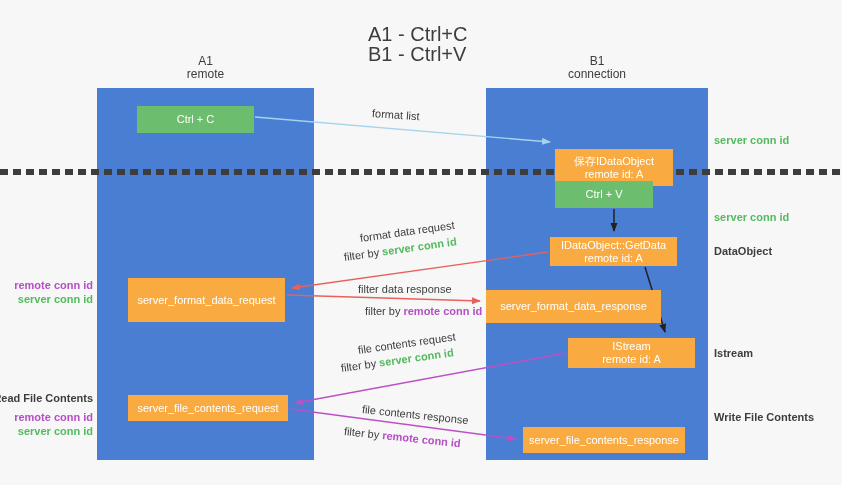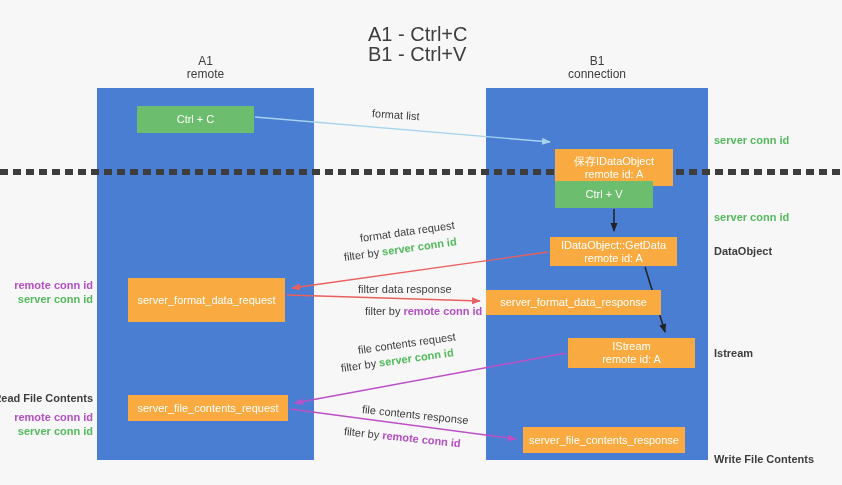--- a/index.html
+++ b/index.html
@@ -65,34 +65,34 @@
   }
   .node.green  { background: var(--node-green); }
   .node.orange { background: var(--node-orange); }
 
   .n-ctrlc    { left:137px; top:106px; width:117px; height:27px; }
   .n-ctrlv    { left:555px; top:181px; width:98px; height:27px; }
   .n-save     { left:555px; top:129px; width:118px; height:37px;margin-top:20px; }
   .n-getdata  { left:550px; top:237px; width:127px; height:29px; }
   .n-istream  { left:568px; top:338px; width:127px; height:30px; }
   .n-freq     { left:128px; top:278px; width:157px; height:44px; }
-  .n-fresp    { left:486px; top:290px; width:175px; height:25px; }
+  .n-fresp    { left:486px; top:290px; width:175px; height:33px; }
   .n-fileq    { left:128px; top:395px; width:160px; height:26px; }
   .n-filersp  { left:523px; top:427px; width:162px; height:26px; }
 
   
   .side { z-index: 5; font-size: 11px; line-height: 13px; white-space: nowrap; }
   .side.right-col { left: 714px; }
   .side.left-col  { right: 749px; text-align: right; }
   .green-txt  { color: var(--label-green);  font-weight: bold; }
   .purple-txt { color: var(--label-purple); font-weight: bold; }
   .plain-txt  { color: var(--text-dark); font-weight: bold; }
 
   .sr0 { top:134px; } .sr1 { top:211px; } .sr2 { top:245px; }
-  .sr3 { top:347px; } .sr4 { top:453px;text-align:center; }
+  .sr3 { top:347px; } .sr4 { top:411px;text-align:center; }
   .sl0 { top:279px; } .sl1 { top:293px; } .sl2 { top:392px; }
   .sl3 { top:411px; } .sl4 { top:425px; }
 
   
   .flow-label {
     z-index: 6; font-size: 11px; line-height: 13px;
     color: var(--text-dark); white-space: nowrap;
     transform-origin: left center;
   }
   .fl-format-list  { left:372px; top:107px; transform: rotate(4deg); }

